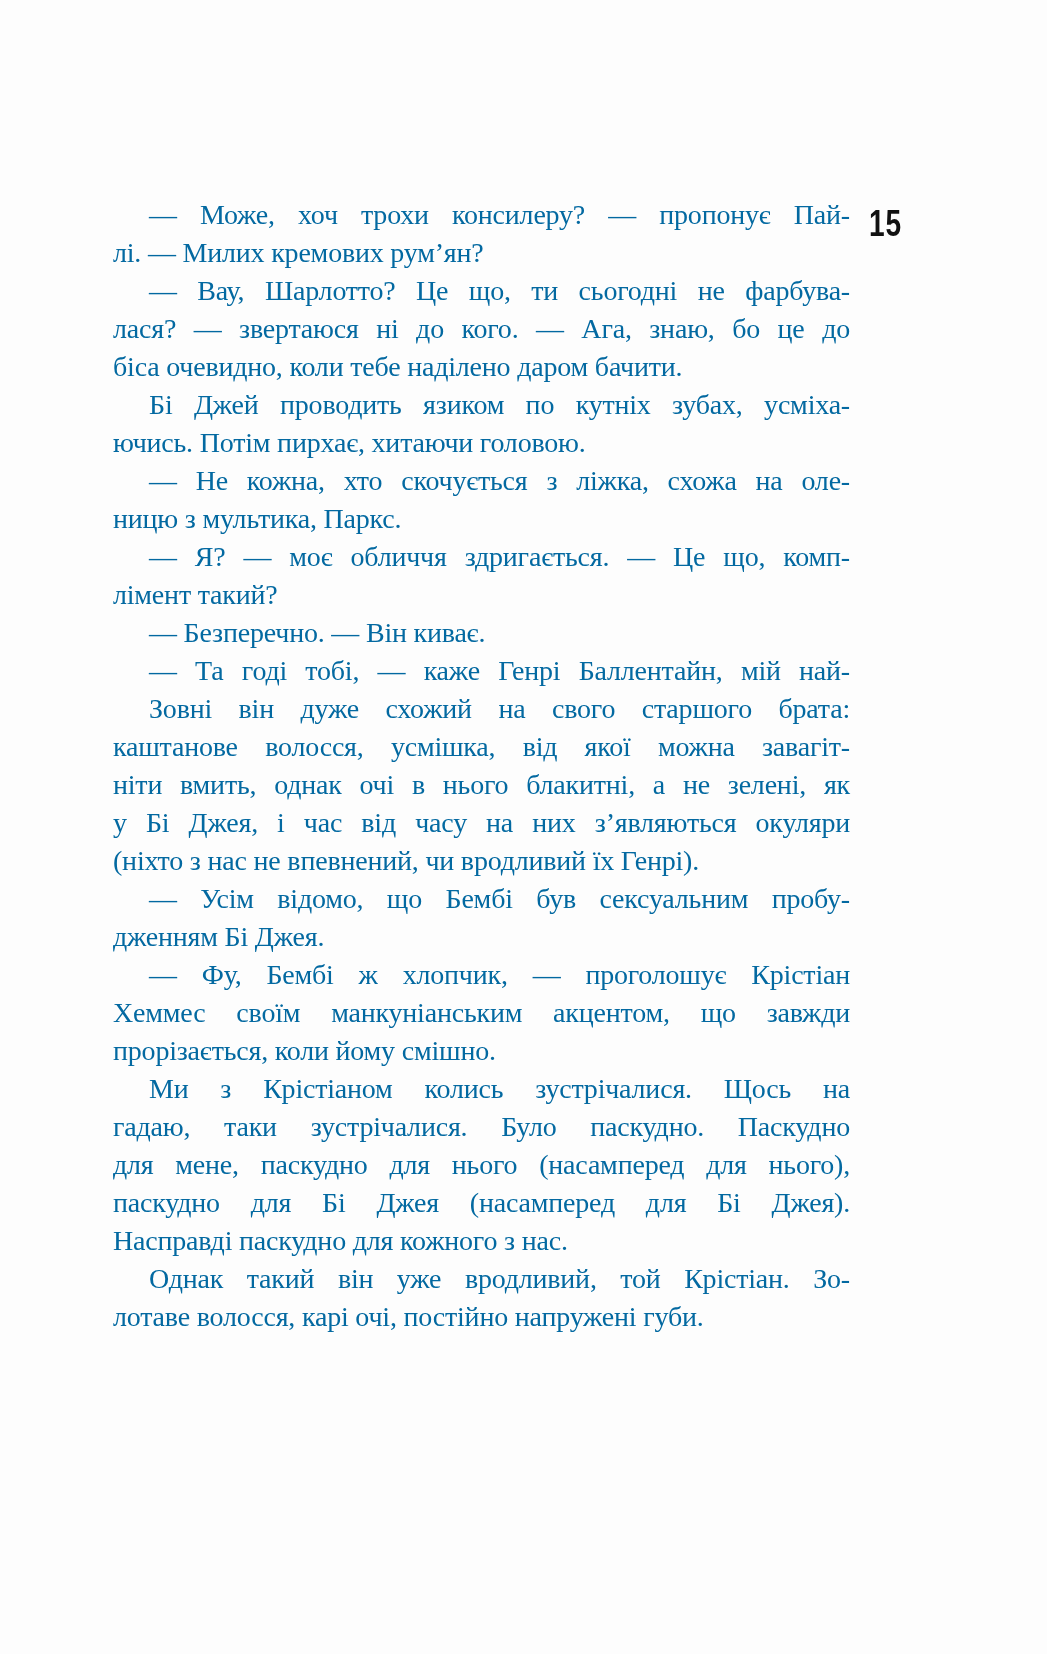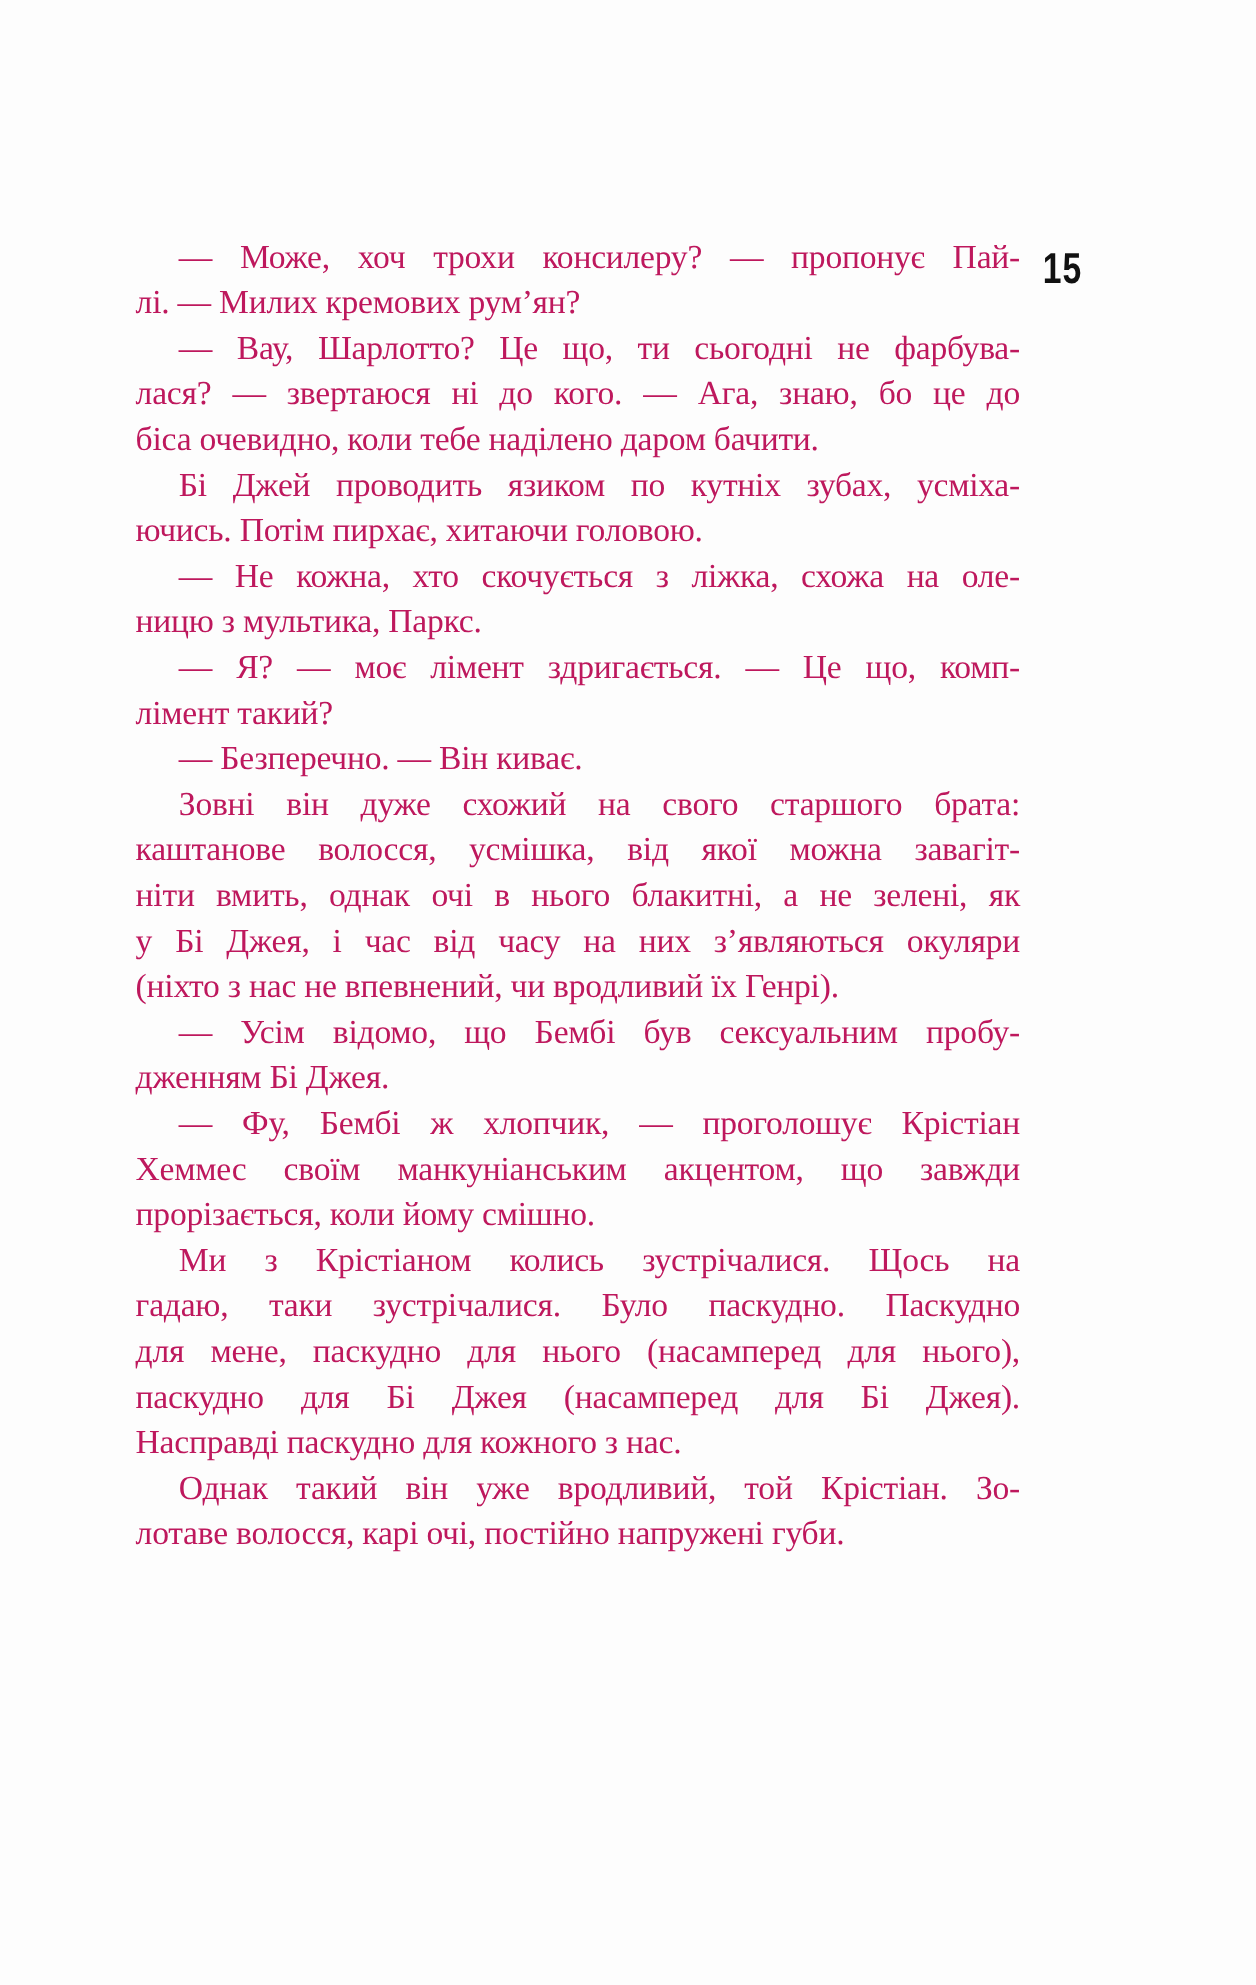--- a/index.html
+++ b/index.html
@@ -13,21 +13,21 @@
     height: 1654px;
     background: #fdfdfd;
     overflow: hidden;
     font-family: "Liberation Serif", serif;
   }
   .text-block {
     position: absolute;
     left: 113px;
     top: 196px;
     width: 737px;
-    color: #be185d;
+    color: #0369a1;
   }
   .line {
     height: 38px;
     line-height: 38px;
     font-size: 28px;
     letter-spacing: -0.2px;
     white-space: nowrap;
   }
   .line.just {
     white-space: normal;
@@ -60,23 +60,24 @@
   <div class="text-block">
       <div class="line indent just">— Може, хоч трохи консилеру? — пропонує Пай-</div>
       <div class="line">лі. — Милих кремових рум’ян?</div>
       <div class="line indent just">— Вау, Шарлотто? Це що, ти сьогодні не фарбува-</div>
       <div class="line just">лася? — звертаюся ні до кого. — Ага, знаю, бо це до</div>
       <div class="line">біса очевидно, коли тебе наділено даром бачити.</div>
       <div class="line indent just">Бі Джей проводить язиком по кутніх зубах, усміха-</div>
       <div class="line">ючись. Потім пирхає, хитаючи головою.</div>
       <div class="line indent just">— Не кожна, хто скочується з ліжка, схожа на оле-</div>
       <div class="line">ницю з мультика, Паркс.</div>
-      <div class="line indent just">— Я? — моє лімент здригається. — Це що, комп-</div>
+      <div class="line indent just">— Я? — моє обличчя здригається. — Це що, комп-</div>
       <div class="line">лімент такий?</div>
       <div class="line indent">— Безперечно. — Він киває.</div>
+      <div class="line indent just">— Та годі тобі, — каже Генрі Баллентайн, мій най-</div>
       <div class="line indent just">Зовні він дуже схожий на свого старшого брата:</div>
       <div class="line just">каштанове волосся, усмішка, від якої можна завагіт-</div>
       <div class="line just">ніти вмить, однак очі в нього блакитні, а не зелені, як</div>
       <div class="line just">у Бі Джея, і час від часу на них з’являються окуляри</div>
       <div class="line">(ніхто з нас не впевнений, чи вродливий їх Генрі).</div>
       <div class="line indent just">— Усім відомо, що Бембі був сексуальним пробу-</div>
       <div class="line">дженням Бі Джея.</div>
       <div class="line indent just">— Фу, Бембі ж хлопчик, — проголошує Крістіан</div>
       <div class="line just">Хеммес своїм манкуніанським акцентом, що завжди</div>
       <div class="line">прорізається, коли йому смішно.</div>

